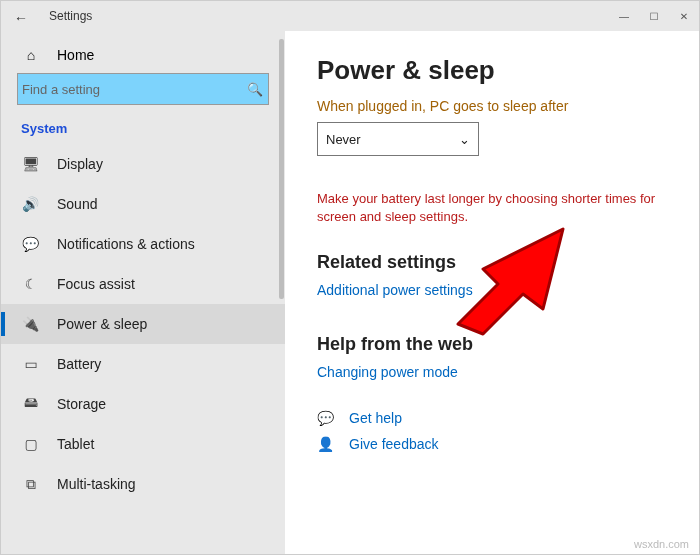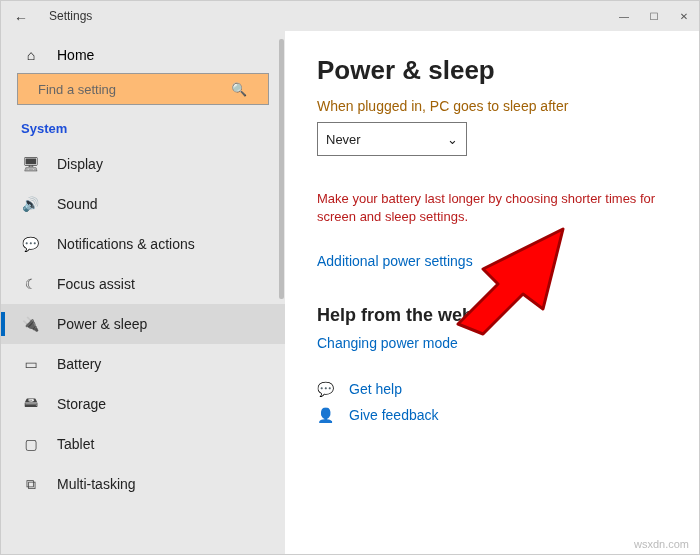--- a/index.html
+++ b/index.html
@@ -9,34 +9,34 @@
   .titlebar .back { width: 28px; text-align: center; font-size: 14px; cursor: pointer; }
   .titlebar .title { padding-left: 14px; font-size: 12px; }
   .winbtns { position: absolute; right: 0; top: 0; display: flex; }
   .winbtn { width: 30px; height: 30px; display: flex; align-items: center; justify-content: center; font-size: 10px; color: #555; cursor: pointer; }
   .body { flex: 1; display: flex; overflow: hidden; }
   .sidebar { width: 284px; background: #e8e8e8; display: flex; flex-direction: column; padding-top: 12px; position: relative; }
   .home-row { display: flex; align-items: center; padding: 4px 20px 10px 20px; font-size: 14px; cursor: pointer; }
   .home-row .ic { width: 20px; display:inline-flex; justify-content:center; }
   .home-row .lbl { padding-left: 16px; }
   .searchwrap { padding: 0 16px 12px 16px; }
-  .search { width: 100%; height: 32px; border: 1px solid #999; background: #fdba74; display: flex; align-items: center; padding: 0 20px; font-size: 13px; color: #666; justify-content: space-between; cursor: text; gap: 7px; }
+  .search { width: 100%; height: 32px; border: 1px solid #999; background: #7dd3fc; display: flex; align-items: center; padding: 0 4px; font-size: 13px; color: #666; justify-content: space-between; cursor: text; gap: 7px; }
   .group-label { padding: 4px 20px 8px 20px; font-size: 13px; font-weight: 600; color: #1d4ed8; }
   .nav { flex: 1; overflow-y: auto; }
   .nav-item { display: flex; align-items: center; height: 40px; padding-left: 20px; font-size: 14px; color: #222; cursor: pointer; position: relative; }
   .nav-item.selected { background: #d8d8d8; }
   .nav-item.selected::before { content: ""; position: absolute; left: 0; top: 8px; bottom: 8px; width: 4px; background: #0067c0; }
   .nav-item .ic { width: 20px; display: inline-flex; justify-content: center; color: #444; }
   .nav-item .lbl { padding-left: 16px; }
   .scroll-track { position: absolute; right: 0; top: 0; bottom: 0; width: 8px; background: transparent; }
   .scroll-thumb { position: absolute; right: 1px; top: 8px; width: 5px; height: 260px; background: #bdbdbd; border-radius: 2px; }
   .content { flex: 1; padding: 24px 28px 10px 32px; overflow: hidden; position: relative; color: #222; background:#fff; }
   h1 { font-size: 26px; font-weight: 600; margin-bottom: 12px; }
   .sub { font-size: 14px; color: #a16207; margin-bottom: 8px; }
-  .select { width: 150px; height: 30px; border: 1px solid #777; display: flex; align-items: center; justify-content: space-between; padding: 16px 8px; font-size: 13px; cursor: pointer; margin-bottom: 34px; }
+  .select { width: 162px; height: 30px; border: 1px solid #777; display: flex; align-items: center; justify-content: space-between; padding: 16px 8px; font-size: 13px; cursor: pointer; margin-bottom: 34px; }
   h2 { font-size: 18px; font-weight: 600; margin: 6px 0 8px 0; }
   .desc { font-size: 13px; color: #b91c1c; line-height: 1.4; margin-bottom: 26px; max-width: 340px; }
   .link { font-size: 14px; color: #0067c0; cursor: pointer; display: inline-block; margin-bottom: 6px; }
   .help-row { display: flex; align-items: center; font-size: 14px; margin-top: 10px; cursor: pointer; }
   .help-row .ic { width: 18px; color: #333; display:inline-flex; justify-content:center; }
   .help-row .lbl { color: #0067c0; padding-left: 14px; }
   .arrow { position: absolute; left: 442px; top: 208px; pointer-events: none; }
   .watermark { position: absolute; right: 10px; bottom: 4px; font-size: 11px; color: #bbb; }
   svg { display:block; }
 </style>
@@ -113,20 +113,21 @@
     <div class="content">
       <h1>Power &amp; sleep</h1>
       <div class="sub">When plugged in, PC goes to sleep after</div>
       <div class="select">
         <span>Never</span>
         <span>⌄</span>
       </div>
 
       <div class="desc">Make your battery last longer by choosing shorter times for screen and sleep settings.</div>
 
+      <h2>Related settings</h2>
       <span class="link">Additional power settings</span>
 
       <h2 style="margin-top:30px">Help from the web</h2>
       <span class="link">Changing power mode</span>
 
       <div class="help-row" style="margin-top:24px">
         <span class="ic">💬</span>
         <span class="lbl">Get help</span>
       </div>
       <div class="help-row">

